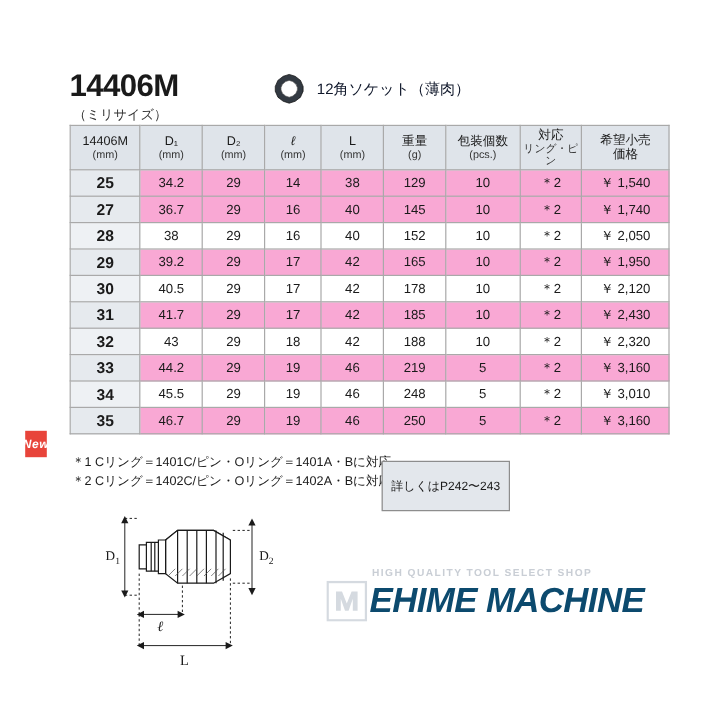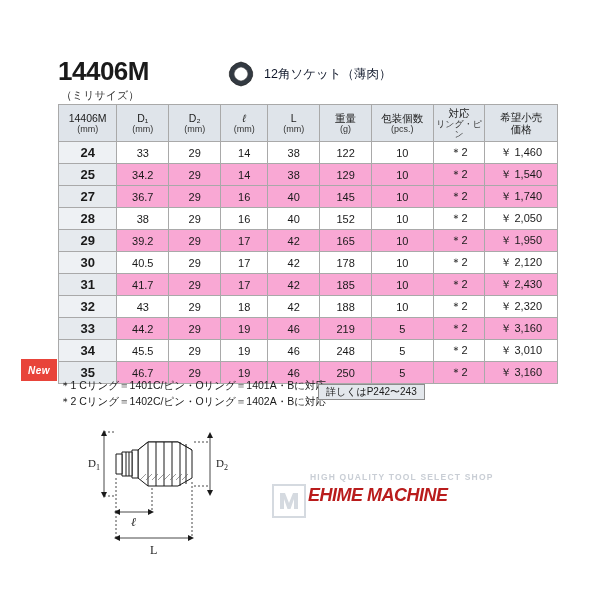--- a/index.html
+++ b/index.html
@@ -122,21 +122,21 @@
   }
   tbody tr.odd td { background: #ffffff; }
   tbody tr.even td { background: #f9a8d4; }
   tbody tr.odd td.col-first { background: #eef1f4; }
   tbody tr.even td.col-first { background: #e6eaee; }
 
   
   .new-badge {
     position: absolute;
     left: 21px;
-    width: 36px;
+    width: 18px;
     height: 22px;
     background: #e8443a;
     color: #ffffff;
     font-size: 10px;
     font-weight: bold;
     font-style: italic;
     display: flex;
     align-items: center;
     justify-content: center;
     letter-spacing: 0.5px;
@@ -152,21 +152,21 @@
     color: #1a1a1a;
   }
   .footnotes div { white-space: nowrap; }
   .ref-box {
     position: absolute;
     left: 318px;
     top: 384px;
     border: 1px solid #8d8d8d;
     background: #e3e7ec;
     font-size: 10px;
-    padding: 0 7px;
+    padding: 13px 7px;
     color: #1a1a1a;
   }
 
   
   .diagram {
     position: absolute;
     left: 60px;
     top: 420px;
     width: 220px;
     height: 140px;
@@ -188,25 +188,25 @@
     top: 0;
     font-size: 8.5px;
     letter-spacing: 1.2px;
     color: #c9ced5;
     font-weight: bold;
   }
   .wm-main {
     position: absolute;
     left: 36px;
     top: 13px;
-    font-size: 18px;
+    font-size: 29px;
     font-weight: bold;
     font-style: italic;
     letter-spacing: -0.5px;
-    color: #b91c1c;
+    color: #0c4a6e;
     white-space: nowrap;
   }
   .wm-logo {
     position: absolute;
     left: 0px;
     top: 12px;
   }
 </style>
 </head>
 <body>
@@ -261,31 +261,20 @@
             <div>対応</div>
             <div class="unit">リング・ピン</div>
           </th>
           <th class="col-price">
             <div>希望小売</div>
             <div>価格</div>
           </th>
         </tr>
       </thead>
       <tbody id="spec-body">
-          <tr class="odd">
-            <td class="col-first">24</td>
-            <td class="col-d1">33</td>
-            <td class="col-d2">29</td>
-            <td class="col-l">14</td>
-            <td class="col-L">38</td>
-            <td class="col-w">122</td>
-            <td class="col-p">10</td>
-            <td class="col-r">＊2</td>
-            <td class="col-price">￥ 1,460</td>
-          </tr>
           <tr class="even">
             <td class="col-first">25</td>
             <td class="col-d1">34.2</td>
             <td class="col-d2">29</td>
             <td class="col-l">14</td>
             <td class="col-L">38</td>
             <td class="col-w">129</td>
             <td class="col-p">10</td>
             <td class="col-r">＊2</td>
             <td class="col-price">￥ 1,540</td>

